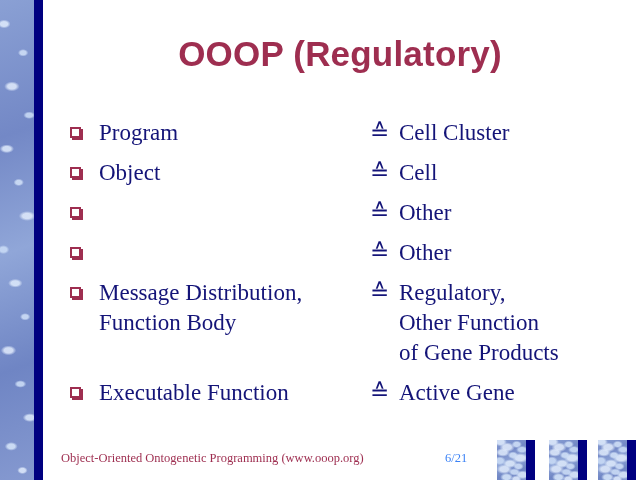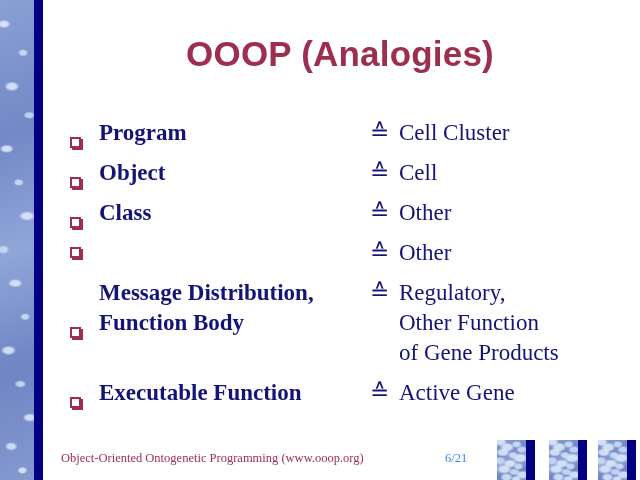--- a/index.html
+++ b/index.html
@@ -76,23 +76,22 @@
   }
   .analogy-row {
     position: relative;
     display: flex;
     align-items: flex-start;
     margin-bottom: 10px;
   }
   .left-cell {
     width: 300px;
     display: flex;
-    align-items: flex-end;
+    align-items: flex-start;
     flex: 0 0 300px;
-    font-weight: bold;
   }
   .right-cell {
     display: flex;
     align-items: flex-start;
     flex: 1 1 auto;
   }
 
   .bullet-square {
     flex: 0 0 auto;
     width: 11px;
@@ -168,21 +167,21 @@
   #decor-block-3 { left: 598px; }
 </style>
 </head>
 <body>
 
 <div id="slide-decor-left">
   <div id="marble-strip-left" class="marble"></div>
   <div id="navy-strip-left"></div>
 </div>
 
-<div id="page-title">OOOP (Analogies)</div>
+<div id="page-title">OOOP (Regulatory)</div>
 
 <div id="analogy-table">
 
   <div class="analogy-row">
     <div class="left-cell">
       <span class="bullet-square"></span>
       <span class="item-text">Program</span>
     </div>
     <div class="right-cell">
       <span class="corresponds-icon">≙</span>
@@ -197,21 +196,20 @@
     </div>
     <div class="right-cell">
       <span class="corresponds-icon">≙</span>
       <span class="item-text">Cell</span>
     </div>
   </div>
 
   <div class="analogy-row">
     <div class="left-cell">
       <span class="bullet-square"></span>
-      <span class="item-text">Class</span>
     </div>
     <div class="right-cell">
       <span class="corresponds-icon">≙</span>
       <span class="item-text">Other</span>
     </div>
   </div>
 
   <div class="analogy-row">
     <div class="left-cell">
       <span class="bullet-square"></span>

